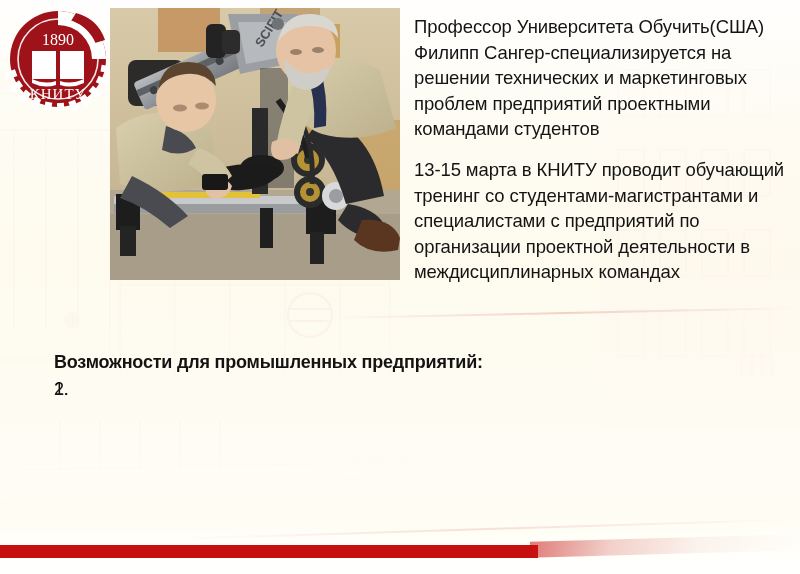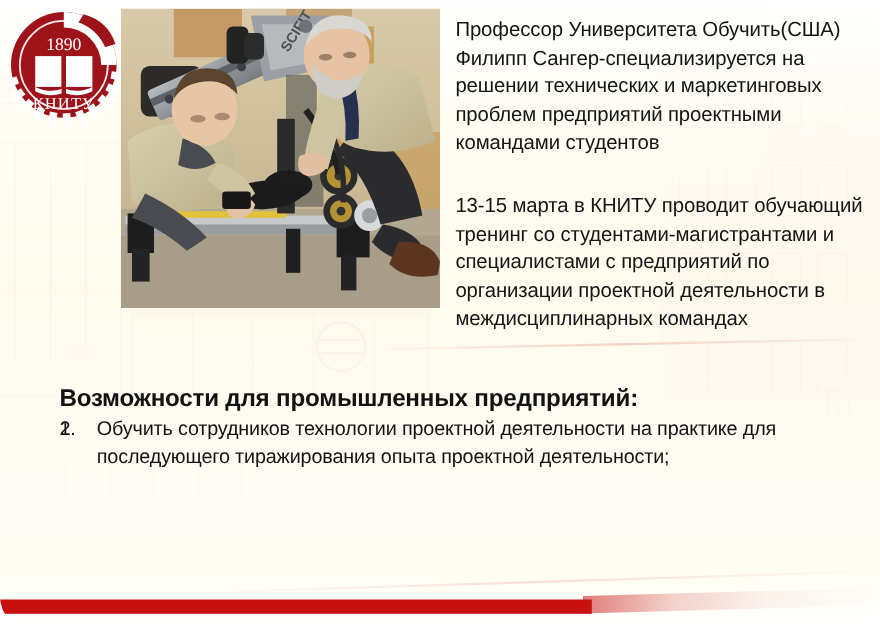--- a/index.html
+++ b/index.html
@@ -8,21 +8,20 @@
     padding: 0;
     background: #ffffff;
   }
   .slide {
     position: relative;
     width: 800px;
     height: 574px;
     overflow: hidden;
     background: #fffdf5;
     font-family: "Liberation Sans", sans-serif;
-    border-radius: 32px;
     -webkit-font-smoothing: antialiased;
   }
 
   
   .bg-wash {
     position: absolute;
     inset: 0;
     background:
       linear-gradient(180deg, #ffffff 0%, #fffdf4 18%, #fffbee 46%, #fffdf6 74%, #ffffff 100%);
     z-index: 0;
@@ -82,34 +81,34 @@
     width: 378px;
     z-index: 7;
   }
   .para {
     font-size: 18.5px;
     line-height: 25.6px;
     color: #141414;
     letter-spacing: -0.1px;
     margin: 0;
   }
-  .para.second { margin-top: 32px; }
+  .para.second { margin-top: 15px; }
   .b { font-weight: normal; }
 
   
   .bottom {
     position: absolute;
     left: 54px;
     top: 350px;
     width: 720px;
     z-index: 7;
     color: #131313;
   }
   .bottom-title {
-    font-size: 22px;
+    font-size: 18px;
     font-weight: bold;
     line-height: 24px;
     letter-spacing: -0.2px;
     margin: 0 0 2px 0;
   }
   ol.opts {
     list-style: none;
     margin: 0;
     padding: 0;
     font-size: 18px;
@@ -430,21 +429,21 @@
     <p class="para second"><span class="b">13-15 марта в КНИТУ </span><span>проводит обучающий тренинг со студентами-магистрантами и специалистами с предприятий по организации проектной деятельности в междисциплинарных командах</span></p>
   </div>
 
   <div class="bottom">
     <div class="bottom-title">Возможности для промышленных предприятий:</div>
     <ol class="opts">
       <li>
         <span class="num">1.</span>
       </li>
       <li>
-        <span class="num">2.</span><span>Обучить сотрудников технологии проектной деятельности на практике для последующего тиражирования опыта проектной деятельности;</span>
+        <span class="num">2.</span>
       </li>
     </ol>
   </div>
 
   <div class="red-bar"></div>
   <div class="red-bar-tail"></div>
 
 </div>
 
 </body></html>

